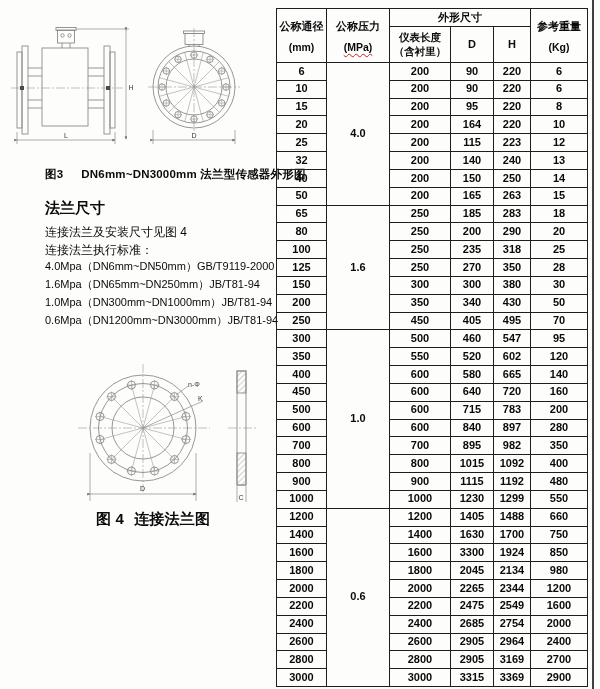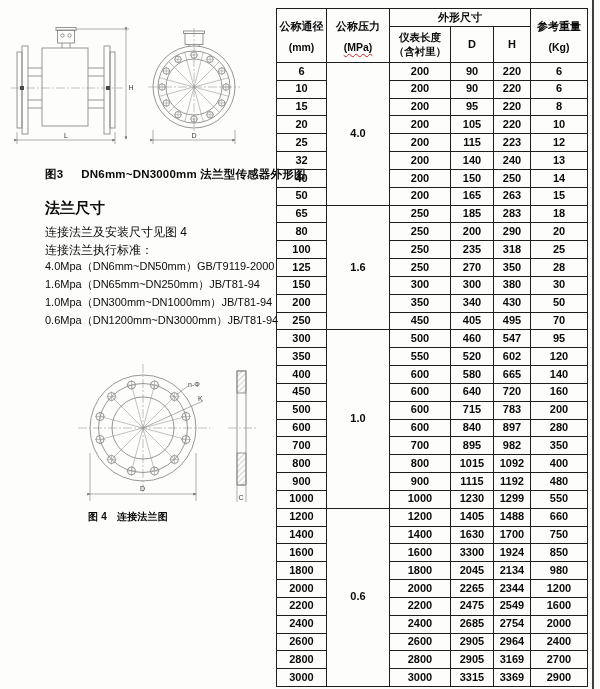--- a/index.html
+++ b/index.html
@@ -12,21 +12,21 @@
   .abs{position:absolute;}
   .fig-caption{font-weight:bold;font-size:11.5px;letter-spacing:0.2px;white-space:nowrap;text-align:right;}
   .fig-caption .gap{display:inline-block;width:18px;}
   #fig3-caption{left:45px;top:167px;}
   #section-heading{left:45px;top:199px;font-size:15px;font-weight:bold;}
   #intro-line{left:45px;top:224px;font-size:12px;}
   #standards-title{left:45px;top:242px;font-size:12px;}
   .std-line{left:45px;font-size:11px;white-space:nowrap;}
   .std-line .code{}
   #std-0{top:259px;} #std-1{top:277px;text-align:center;} #std-2{top:295px;} #std-3{top:313px;}
-  #fig4-caption{left:88px;top:510px;font-size:10px;}
+  #fig4-caption{left:96px;top:510px;font-size:15px;}
   #fig4-caption .gap{display:inline-block;width:10px;}
   
   svg{position:absolute;left:0;}
   #fig3-svg{top:0;}
   #fig4-svg{top:358px;}
   .ln{stroke:#8b8b8b;stroke-width:0.9;fill:none;}
   .ln-thin{stroke:#9a9a9a;stroke-width:0.6;fill:none;}
   .dim{stroke:#8b8b8b;stroke-width:0.7;fill:none;}
   .dot{fill:#4a4a4a;}
   .svg-label{fill:#3a3a3a;font-size:7px;font-family:"Liberation Sans",sans-serif;}
@@ -323,21 +323,21 @@
       <tr>
         <td>15</td>
         <td>200</td>
         <td>95</td>
         <td>220</td>
         <td>8</td>
       </tr>
       <tr>
         <td>20</td>
         <td>200</td>
-        <td>105</td>
+        <td>164</td>
         <td>220</td>
         <td>10</td>
       </tr>
       <tr>
         <td>25</td>
         <td>200</td>
         <td>115</td>
         <td>223</td>
         <td>12</td>
       </tr>

